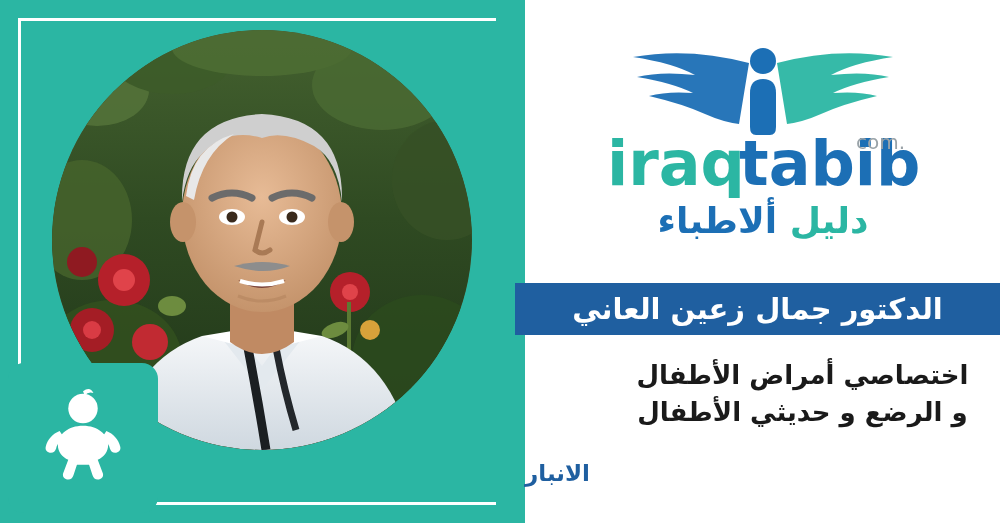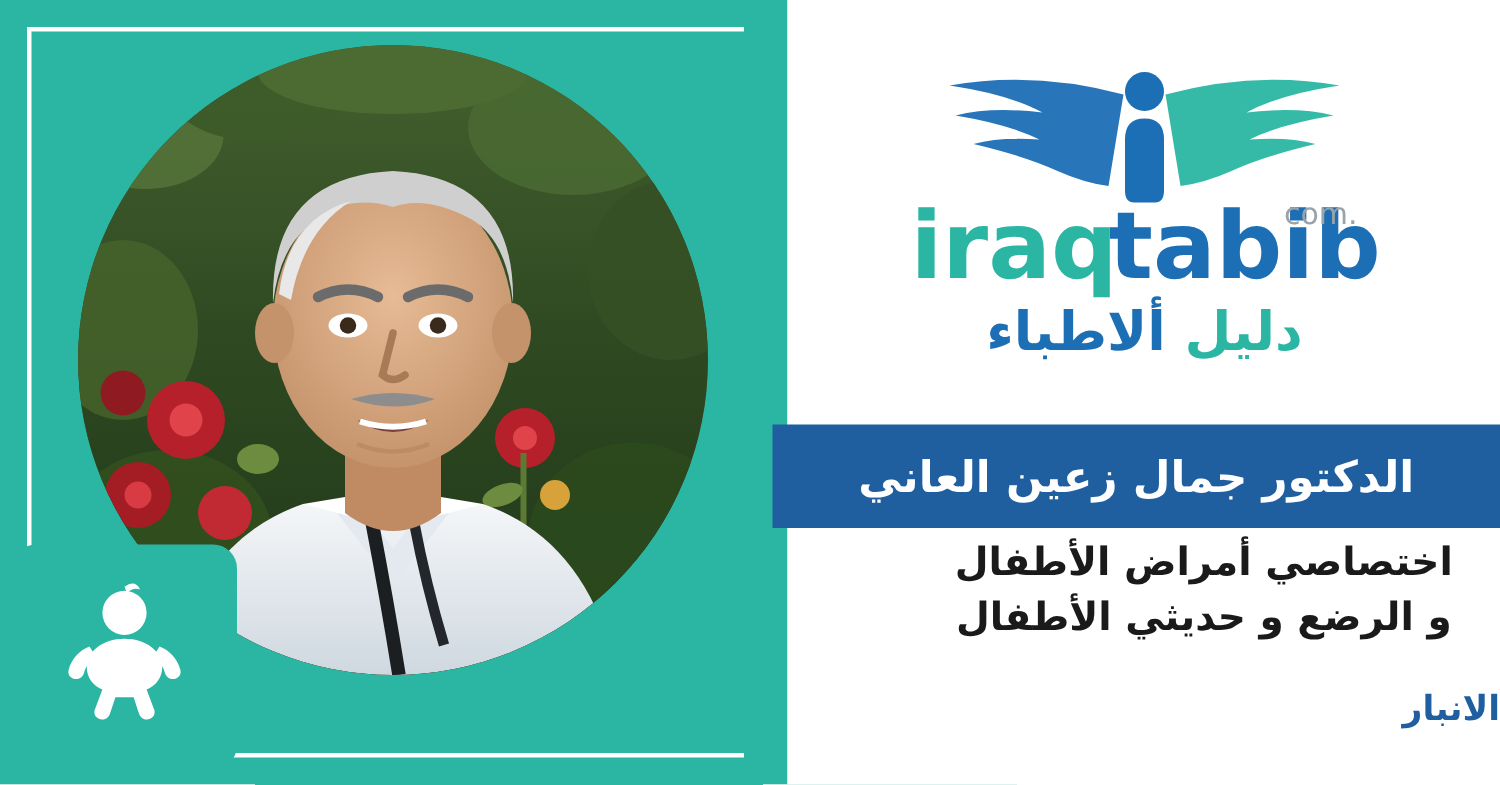--- a/index.html
+++ b/index.html
@@ -87,21 +87,21 @@
     overflow: hidden;
   }
   .logo-area svg { width: 420px; height: 230px; }
 
   
   .name-bar {
     position: absolute;
     left: -10px;
     top: 283px;
     width: 485px;
-    height: 69px;
+    height: 52px;
     background: #1f5fa0;
     display: flex;
     align-items: center;
     justify-content: center;
   }
   .name-bar .name-text {
     color: #ffffff;
     font-size: 29px;
     font-weight: bold;
     letter-spacing: 0px;
@@ -124,21 +124,21 @@
     line-height: 1.42;
   }
   .specialty div { white-space: nowrap; }
 
   
   .city {
     position: absolute;
     left: 0;
     top: 460px;
     width: 475px;
-    text-align: right;
+    text-align: left;
     direction: rtl;
     color: #1f5fa0;
     font-size: 23px;
     font-weight: bold;
   }
 
   
   .bottom-strip {
     position: absolute;
     left: 0;

